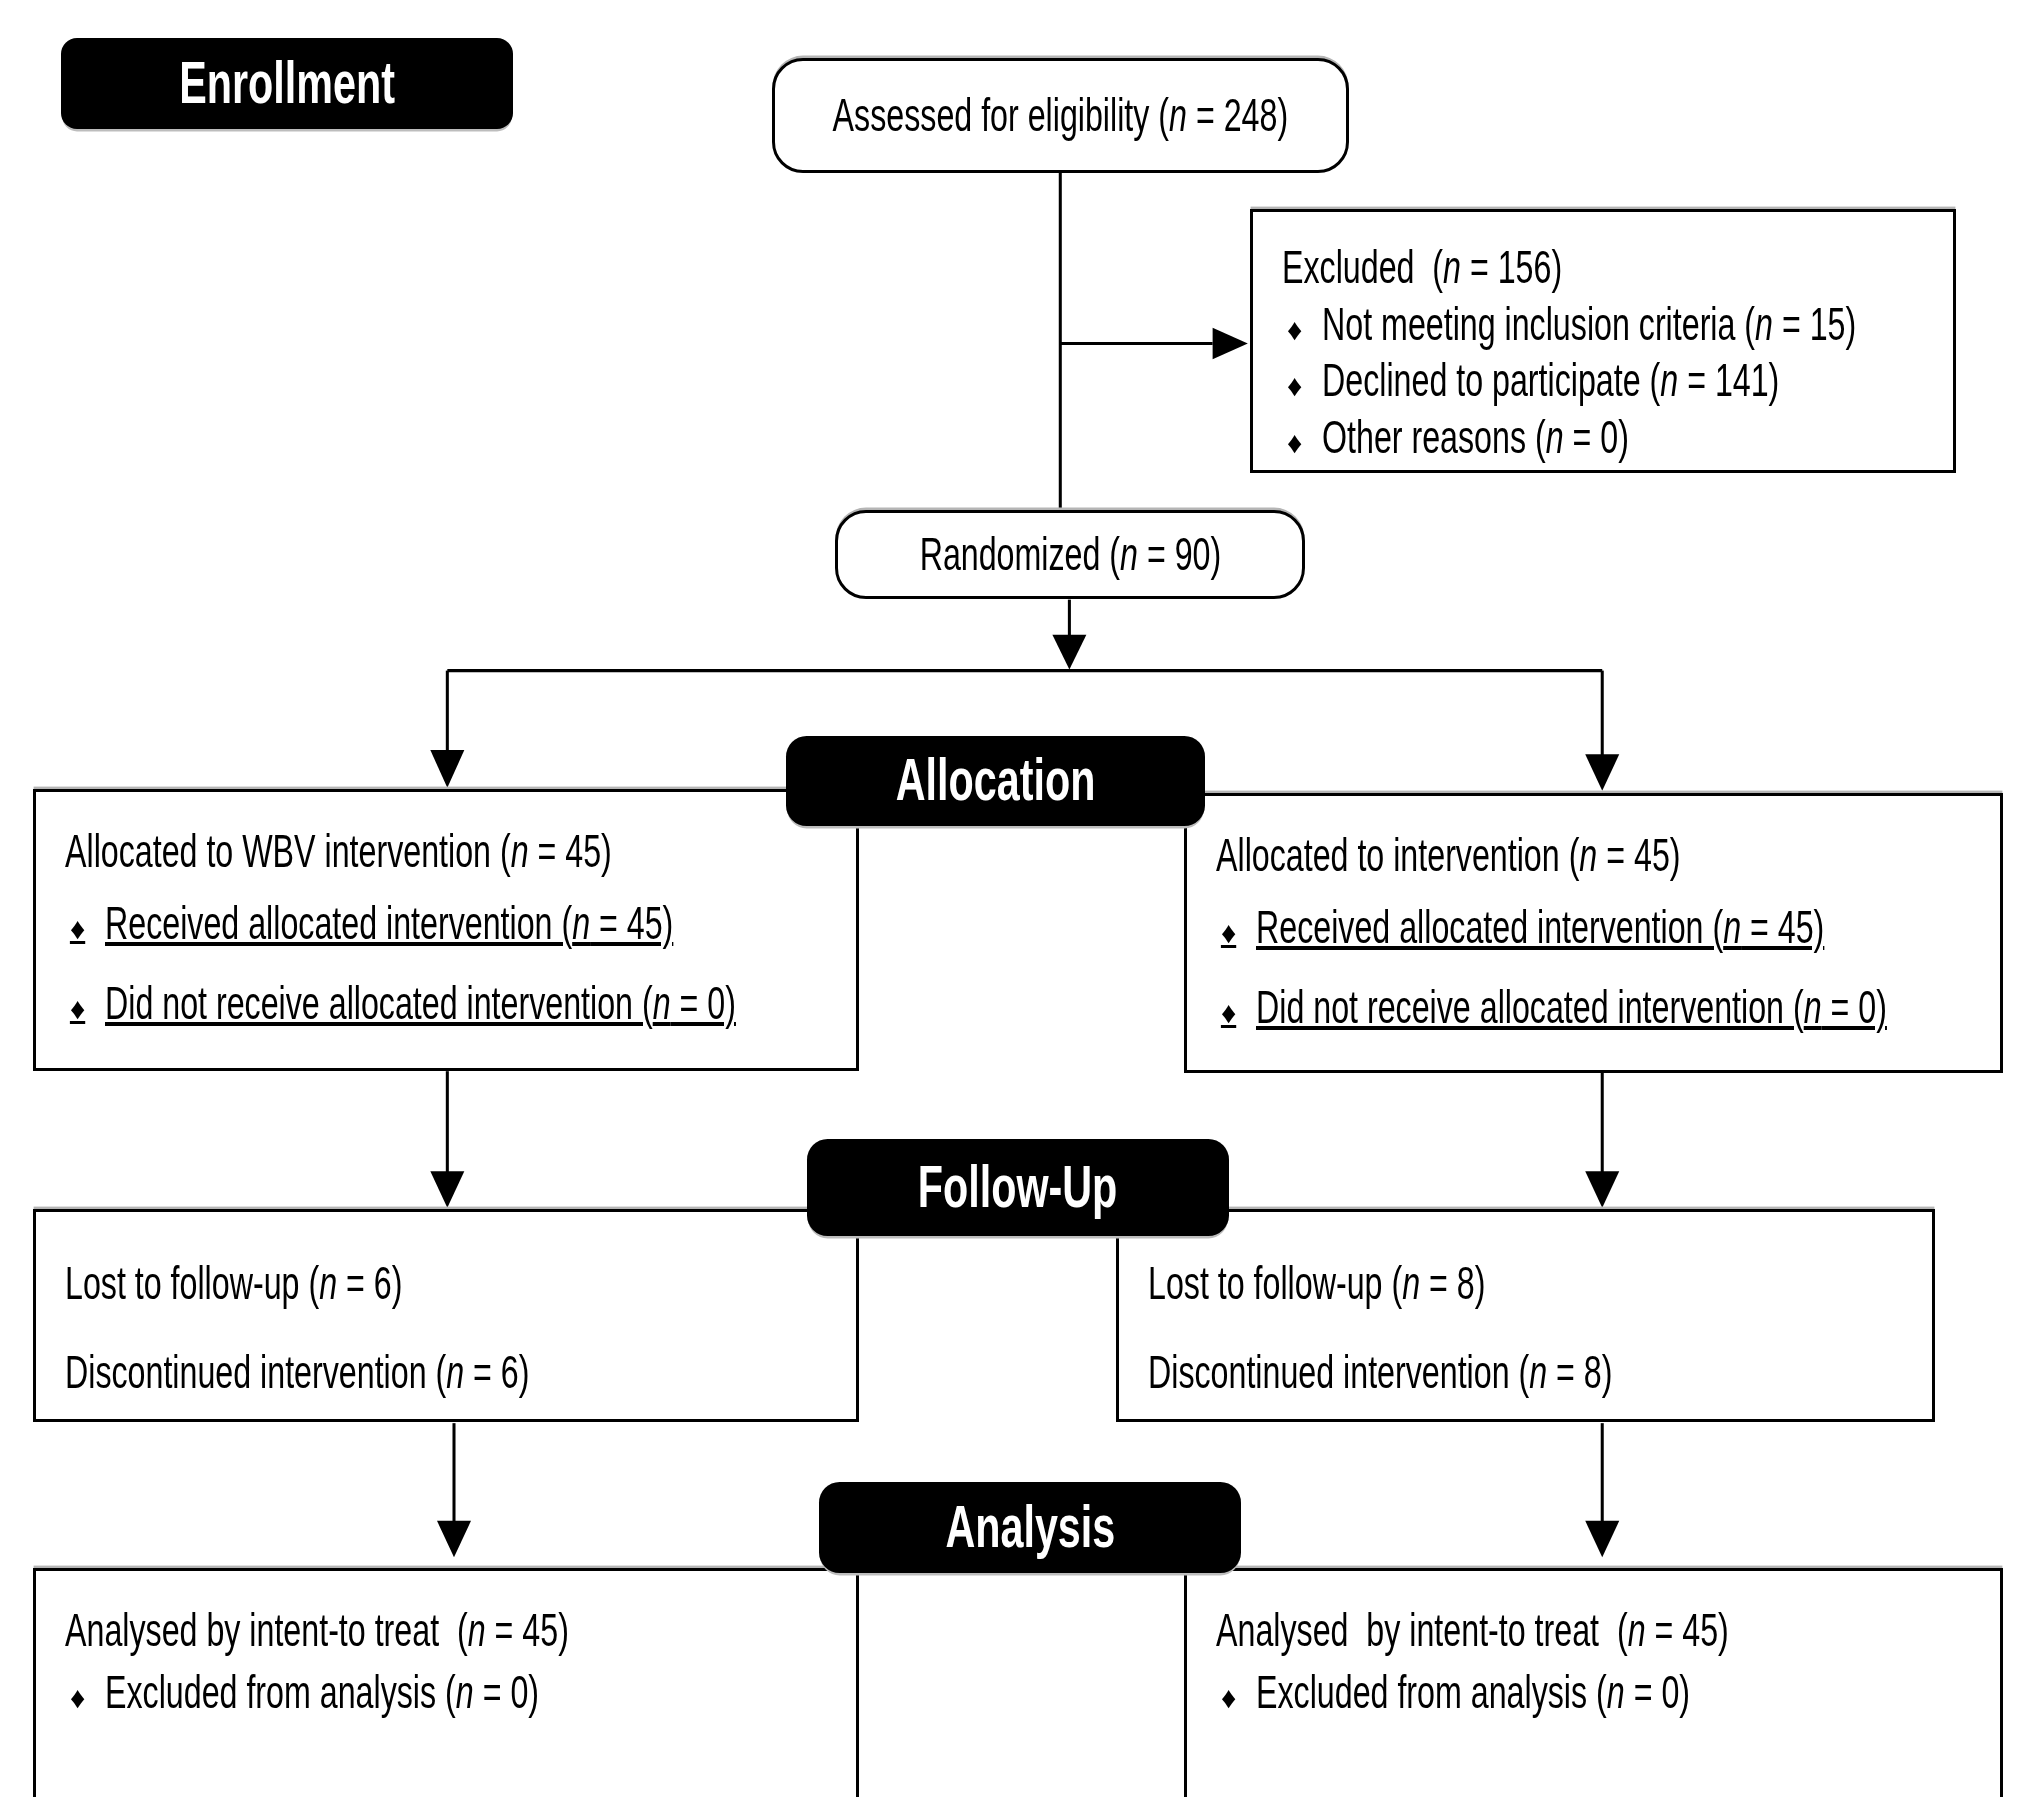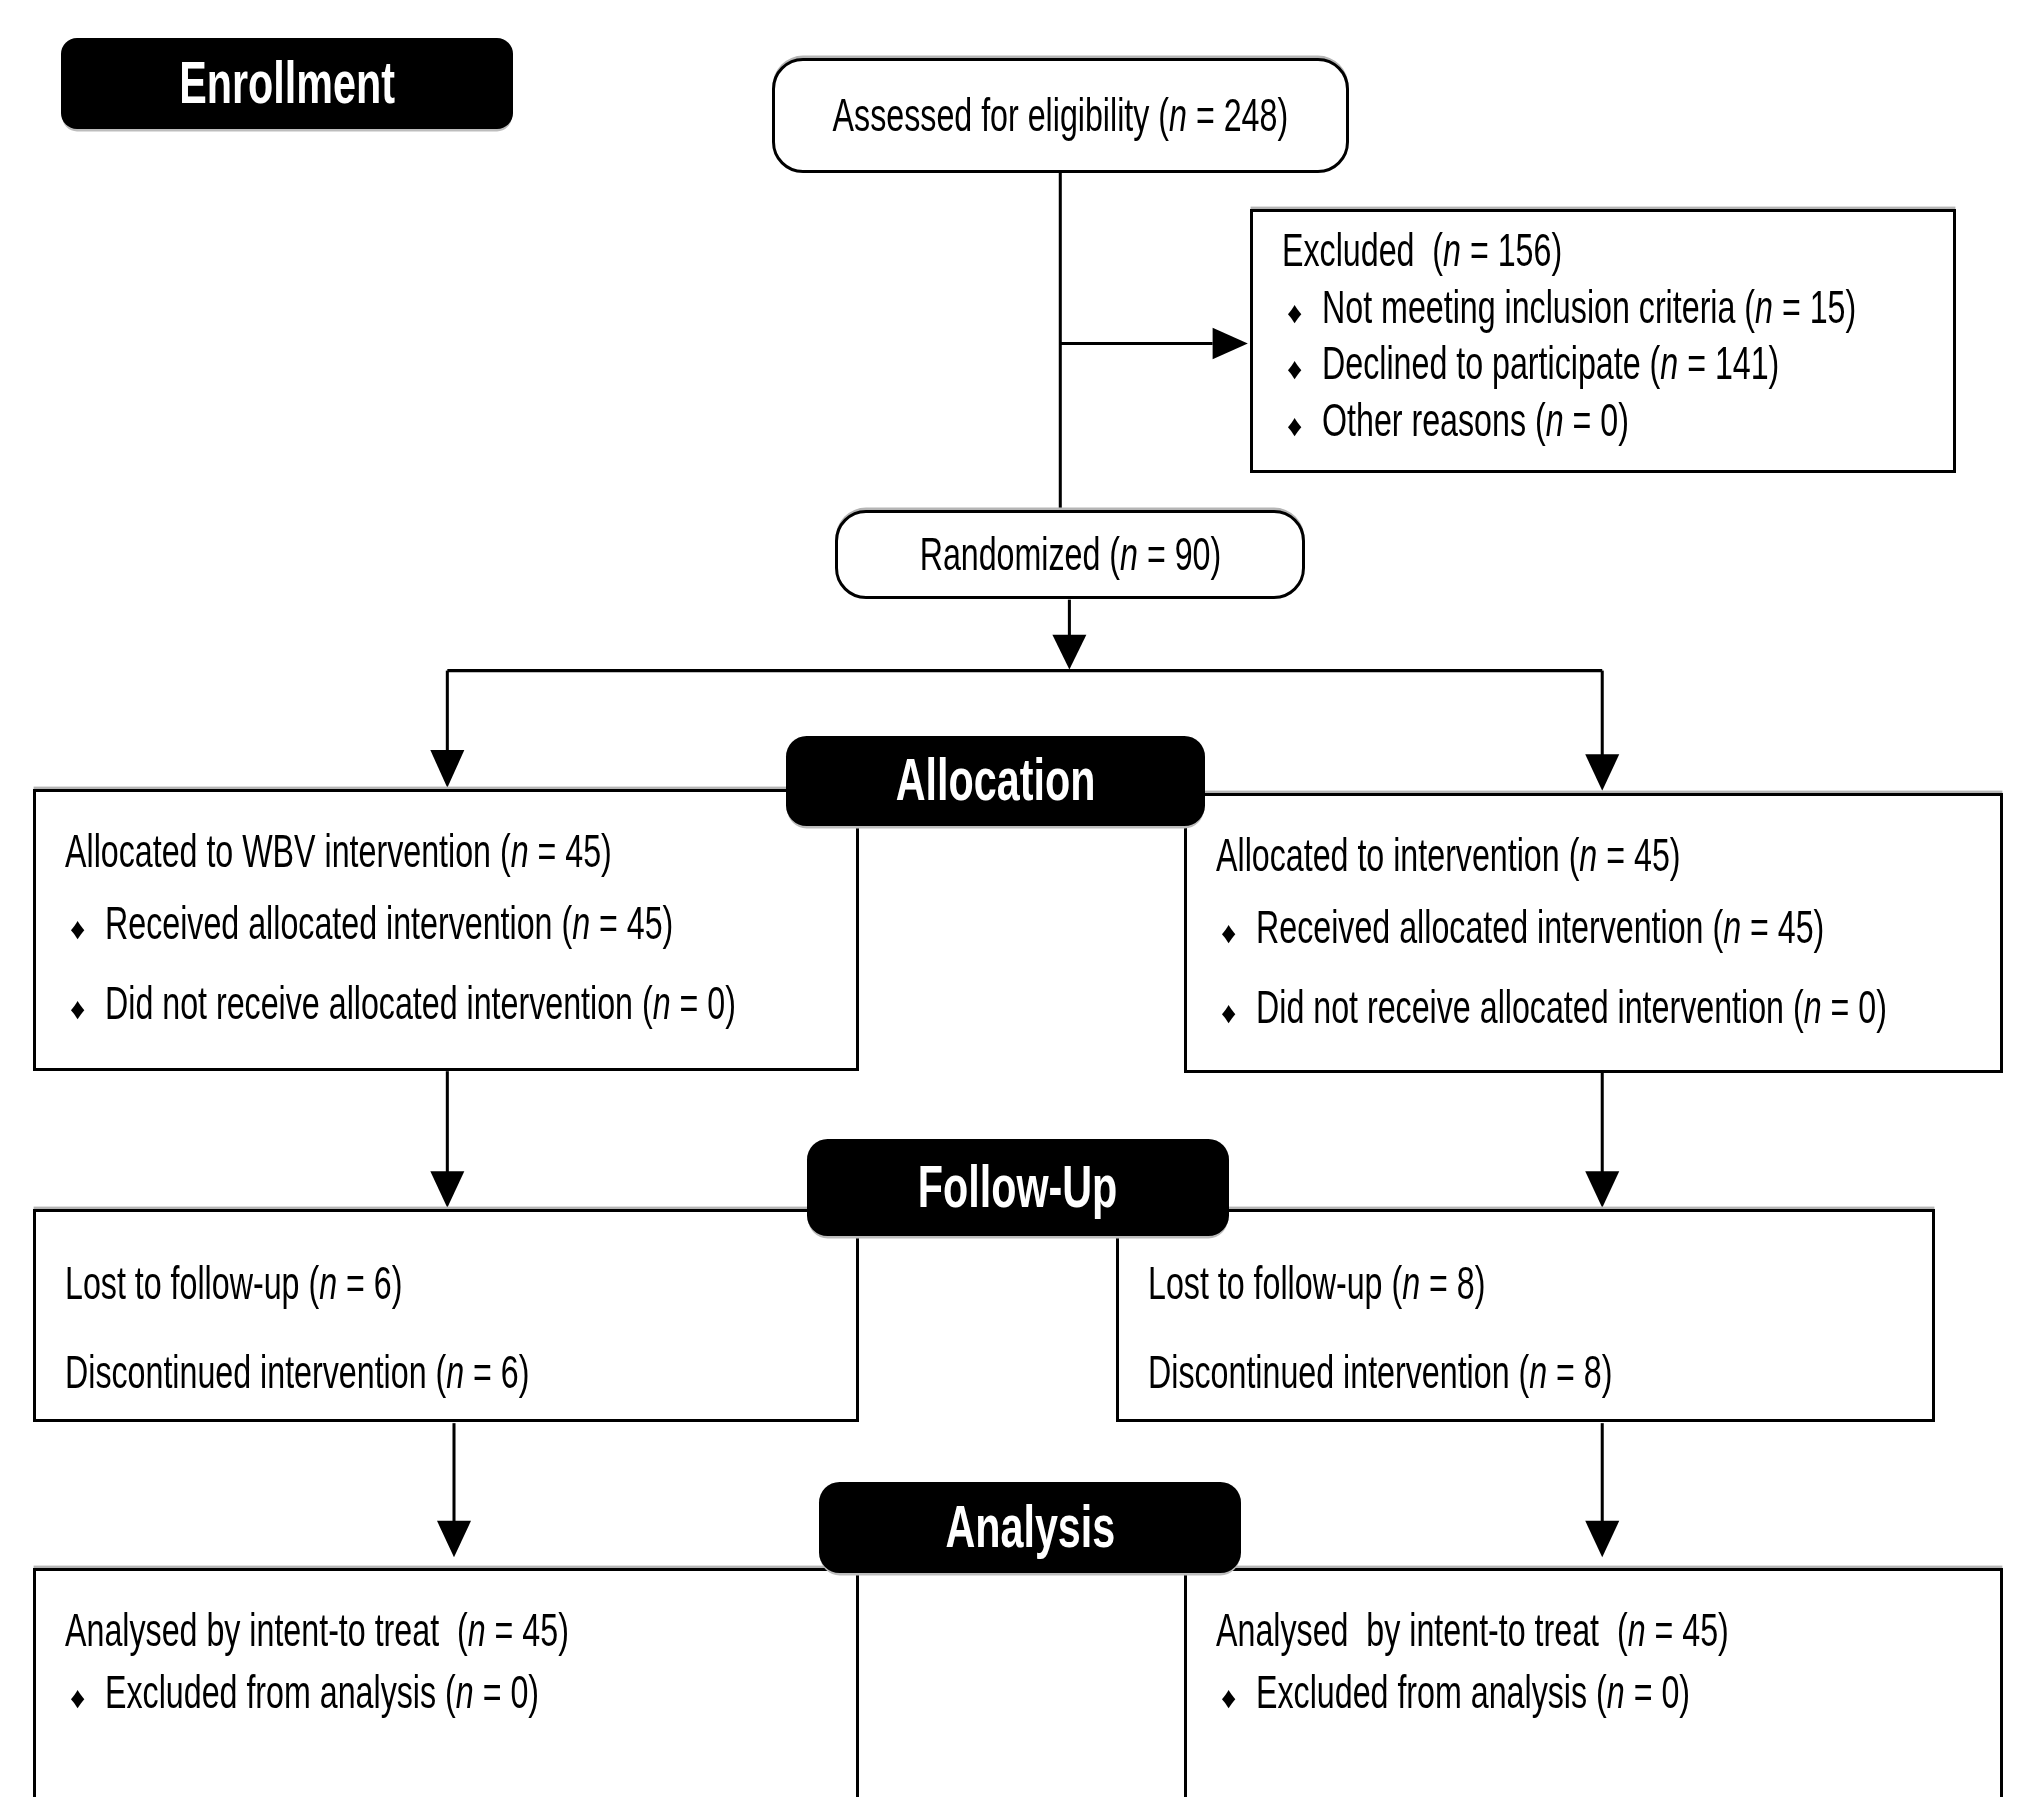--- a/index.html
+++ b/index.html
@@ -30,23 +30,23 @@
   .condensed {
     display:inline-block; transform:scaleX(.70); transform-origin:0 50%;
     white-space:pre; font-size:46px; line-height:1.18;
   }
   .center-box .condensed { transform-origin:50% 50%; }
 
   .row { display:flex; align-items:baseline; padding-left:4.9px; }
   .bullet-glyph { flex:0 0 35px; font-size:30px; line-height:1; }
 
   
-  .excluded-box   { padding:11px 18px 0 29px; }
+  .excluded-box   { padding:28px 18px 0 29px; }
   .excluded-box .row { margin-top:2.4px; }
-  .alloc-box      { padding:32px 12px 0 29px; }
+  .alloc-box      { padding:32px 12px 0 29px;text-decoration:underline; }
   .alloc-box .row.b1 { margin-top:18px; }
   .alloc-box .row.b2 { margin-top:25.5px; }
   .followup-box   { padding:44px 12px 0 29px; }
   .followup-box .line2 { margin-top:35px; }
   .analysis-box   { padding:32px 12px 0 29px;margin-top:8px; }
   .analysis-box .row.b1 { margin-top:7.3px; }
   .title { margin:0; }
   i { font-style:italic; }
 </style>
 </head>

